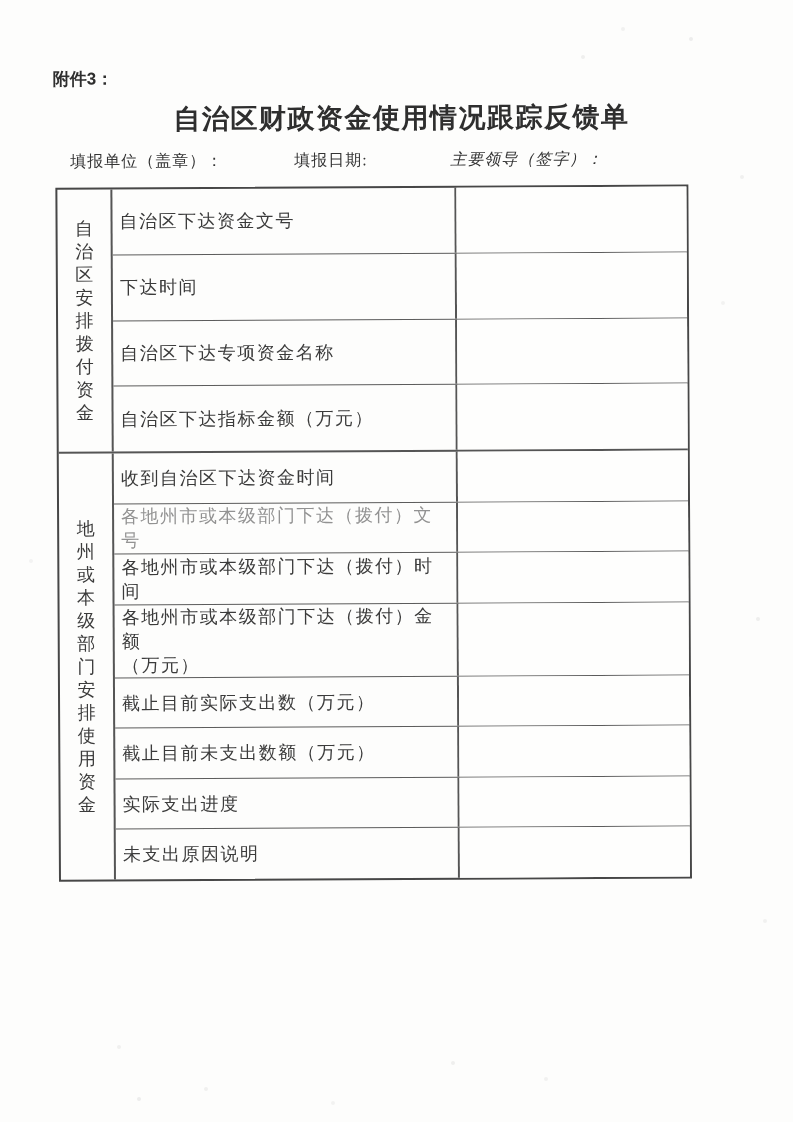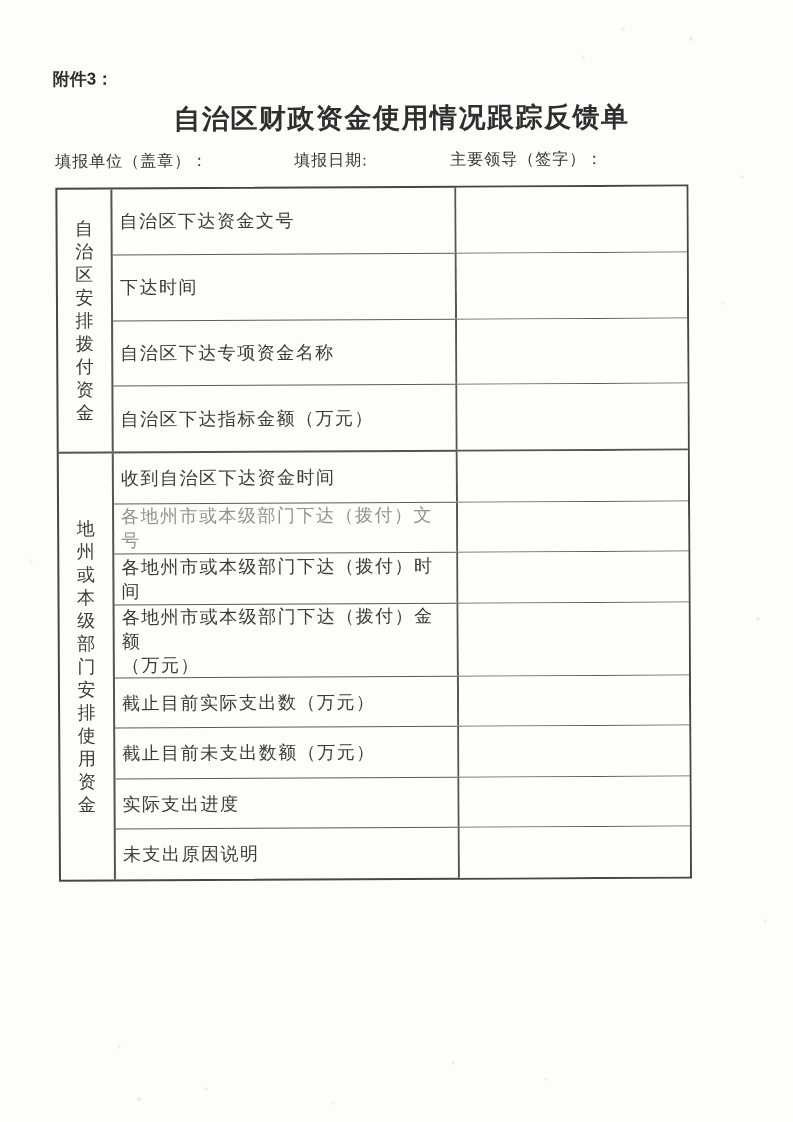--- a/index.html
+++ b/index.html
@@ -20,23 +20,23 @@
     font-weight: bold; font-size: 17px; color: #2e2e2e;
   }
   .title {
     position: absolute; left: 0; top: 100px; width: 100%;
     text-align: center;
     font-family: "Liberation Sans", "DejaVu Sans", sans-serif;
     font-weight: bold; font-size: 27px; letter-spacing: 1.5px;
     color: #2e2e2e; text-indent: 14px;
   }
   .fields { position: absolute; left: 0; top: 150px; width: 100%; height: 24px; font-size: 16px; letter-spacing: 1px; color: #343434; }
-  .field-unit   { position: absolute; left: 57px; }
+  .field-unit   { position: absolute; left: 72px; }
   .field-date   { position: absolute; left: 296px; }
-  .field-leader { position: absolute; left: 452px; }
+  .field-leader { position: absolute; left: 452px; font-style: italic; }
 
   .ftable {
     position: absolute; left: 57px; top: 186px;
     width: 633px; height: 694px;
     border: 2px solid #474747;
     box-sizing: border-box;
     display: flex; flex-direction: column;
     background: #fdfdfc;
   }
   .section { display: flex; flex-direction: row; box-sizing: border-box; }

